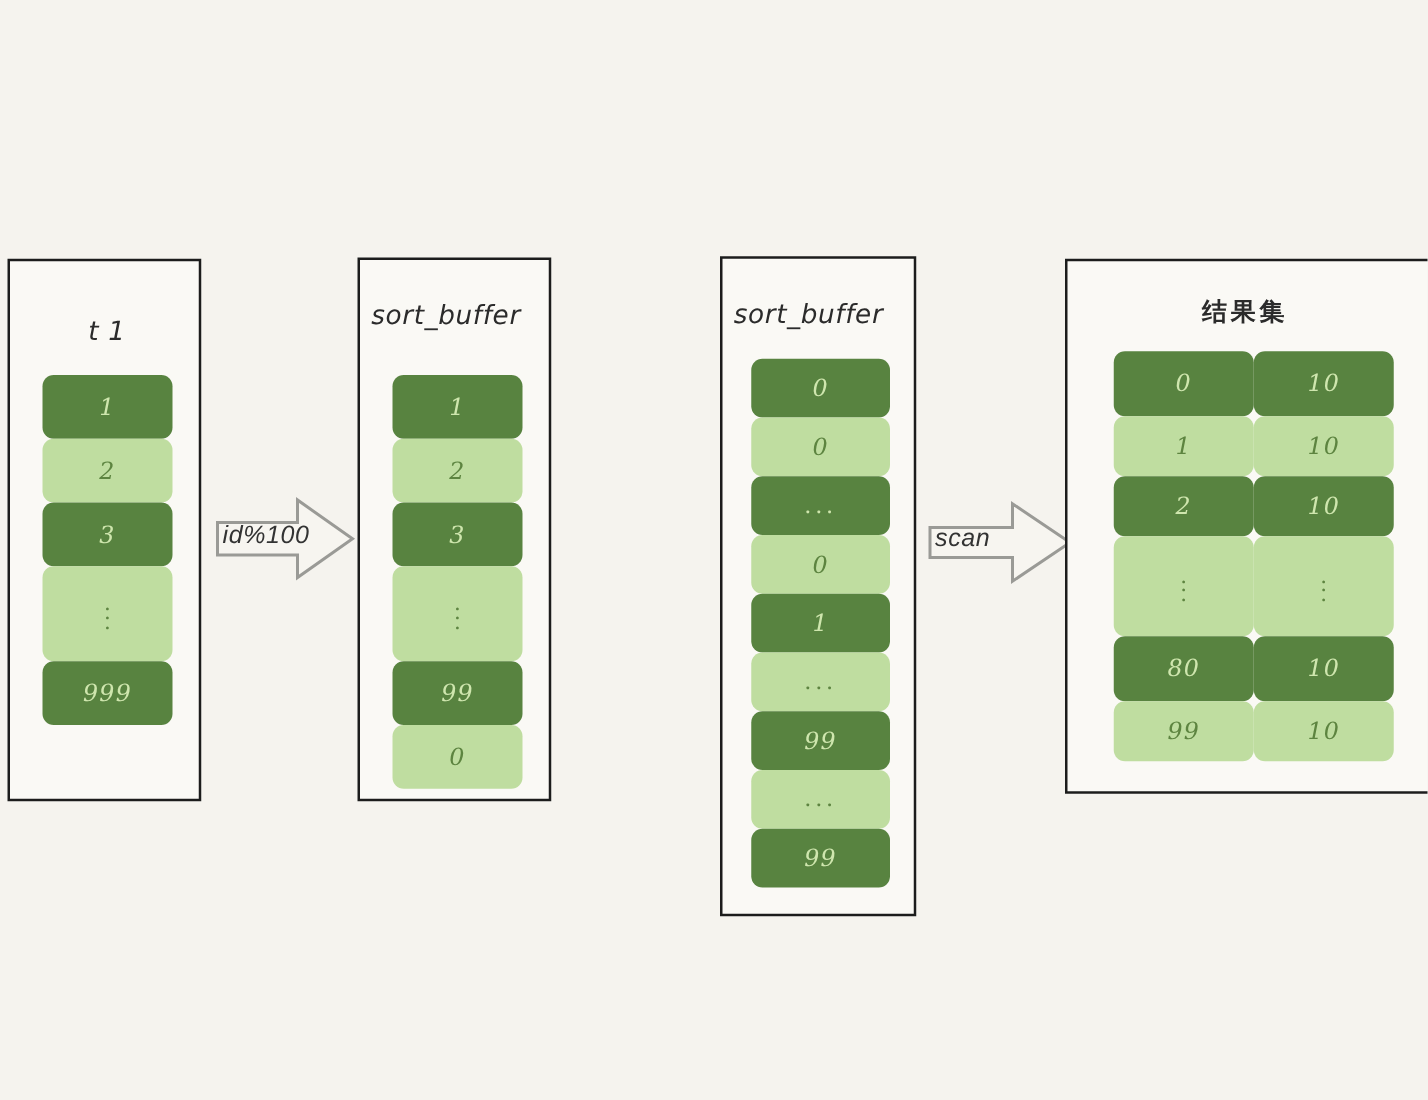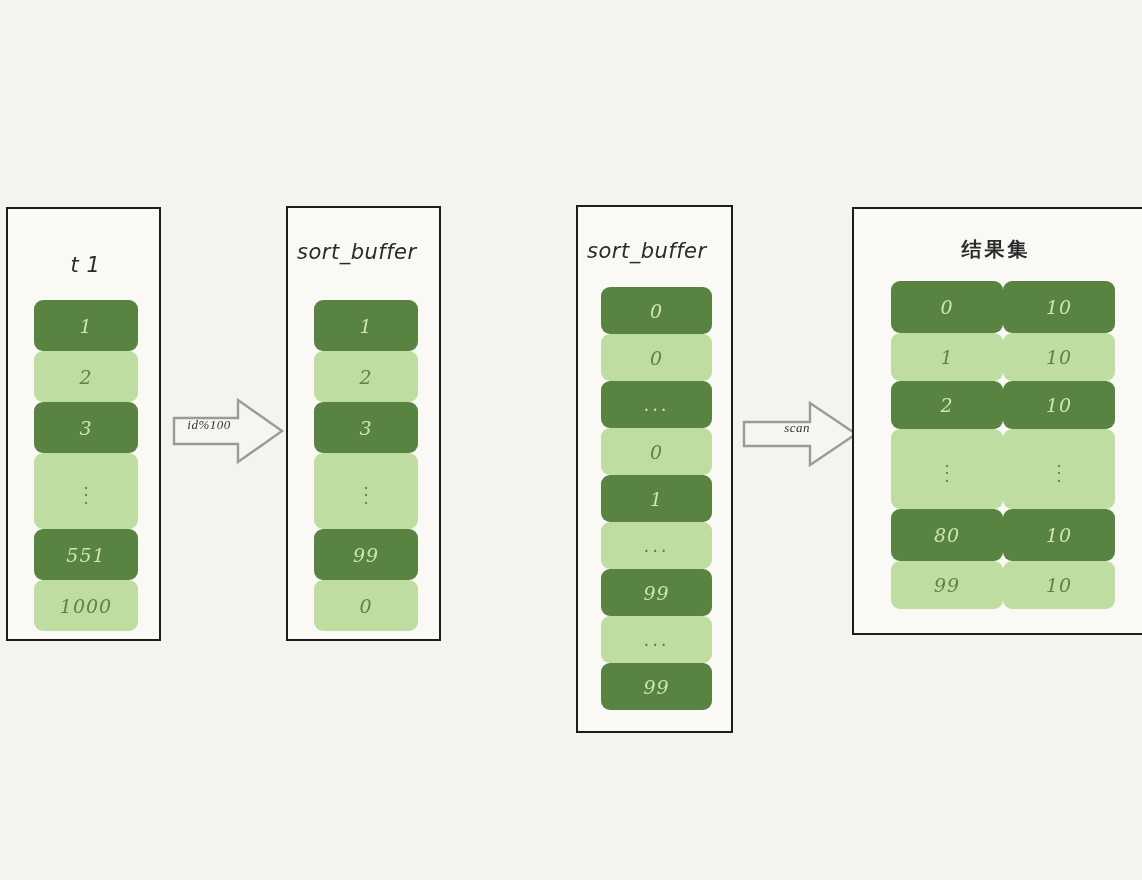--- a/index.html
+++ b/index.html
@@ -80,22 +80,22 @@
   
   .arrow {
     position: absolute;
   }
   .arrow svg {
     display: block;
     overflow: visible;
   }
   .arrow-label {
     position: absolute;
-    font-family: Liberation Serif, serif;
-    font-size: 13px;
+    font-family: Liberation Sans, sans-serif;
+    font-size: 20px;
     font-style: italic;
     color: #333;
     white-space: nowrap;
     letter-spacing: 0.5px;
   }
 </style>
 </head>
 <body>
 
 <div id="stage">
@@ -109,24 +109,21 @@
     <div class="cell light" style="left:26px; top:142px; width:104px; height:51px;">
       <span>2</span>
     </div>
     <div class="cell dark" style="left:26px; top:193px; width:104px; height:51px;">
       <span>3</span>
     </div>
     <div class="cell light" style="left:26px; top:244px; width:104px; height:76px;">
       <span class="dots">.<br>.<br>.</span>
     </div>
     <div class="cell dark" style="left:26px; top:320px; width:104px; height:51px;">
-      <span>551</span>
-    </div>
-    <div class="cell light" style="left:26px; top:371px; width:104px; height:51px;">
-      <span>1000</span>
+      <span>999</span>
     </div>
   </div>
 
   <div class="arrow" style="left:172px; top:396px; width:112px; height:70px;">
     <svg width="112" height="70" viewBox="0 0 112 70">
       <polygon points="2,22 66,22 66,4 110,35 66,66 66,48 2,48" fill="#f7f5f0" stroke="#9a9a96" stroke-width="2.4" stroke-linejoin="miter"></polygon>
     </svg>
     <div class="arrow-label" style="left:6px; top:21px; width:62px; text-align:center;">id%100</div>
   </div>
 
@@ -183,21 +180,21 @@
     </div>
     <div class="cell dark" style="left:23px; top:456px; width:111px; height:47px;">
       <span>99</span>
     </div>
   </div>
 
   <div class="arrow" style="left:742px; top:400px; width:116px; height:68px;">
     <svg width="116" height="68" viewBox="0 0 116 68">
       <polygon points="2,22 68,22 68,3 114,34 68,65 68,46 2,46" fill="#f7f5f0" stroke="#9a9a96" stroke-width="2.4" stroke-linejoin="miter"></polygon>
     </svg>
-    <div class="arrow-label" style="left:6px; top:20px; width:62px; text-align:right;">scan</div>
+    <div class="arrow-label" style="left:6px; top:20px; width:62px; text-align:left;">scan</div>
   </div>
 
   <div class="panel" style="left:852px; top:207px; width:320px; height:428px;">
     <div class="panel-title cn" style="left:0; top:27px; width:284px; text-align:center;">结果集</div>
 
     <div>
       <div class="cell dark" style="left:37px; top:72px; width:112px; height:52px;">
         <span>0</span>
       </div>
       <div class="cell dark" style="left:149px; top:72px; width:112px; height:52px;">

